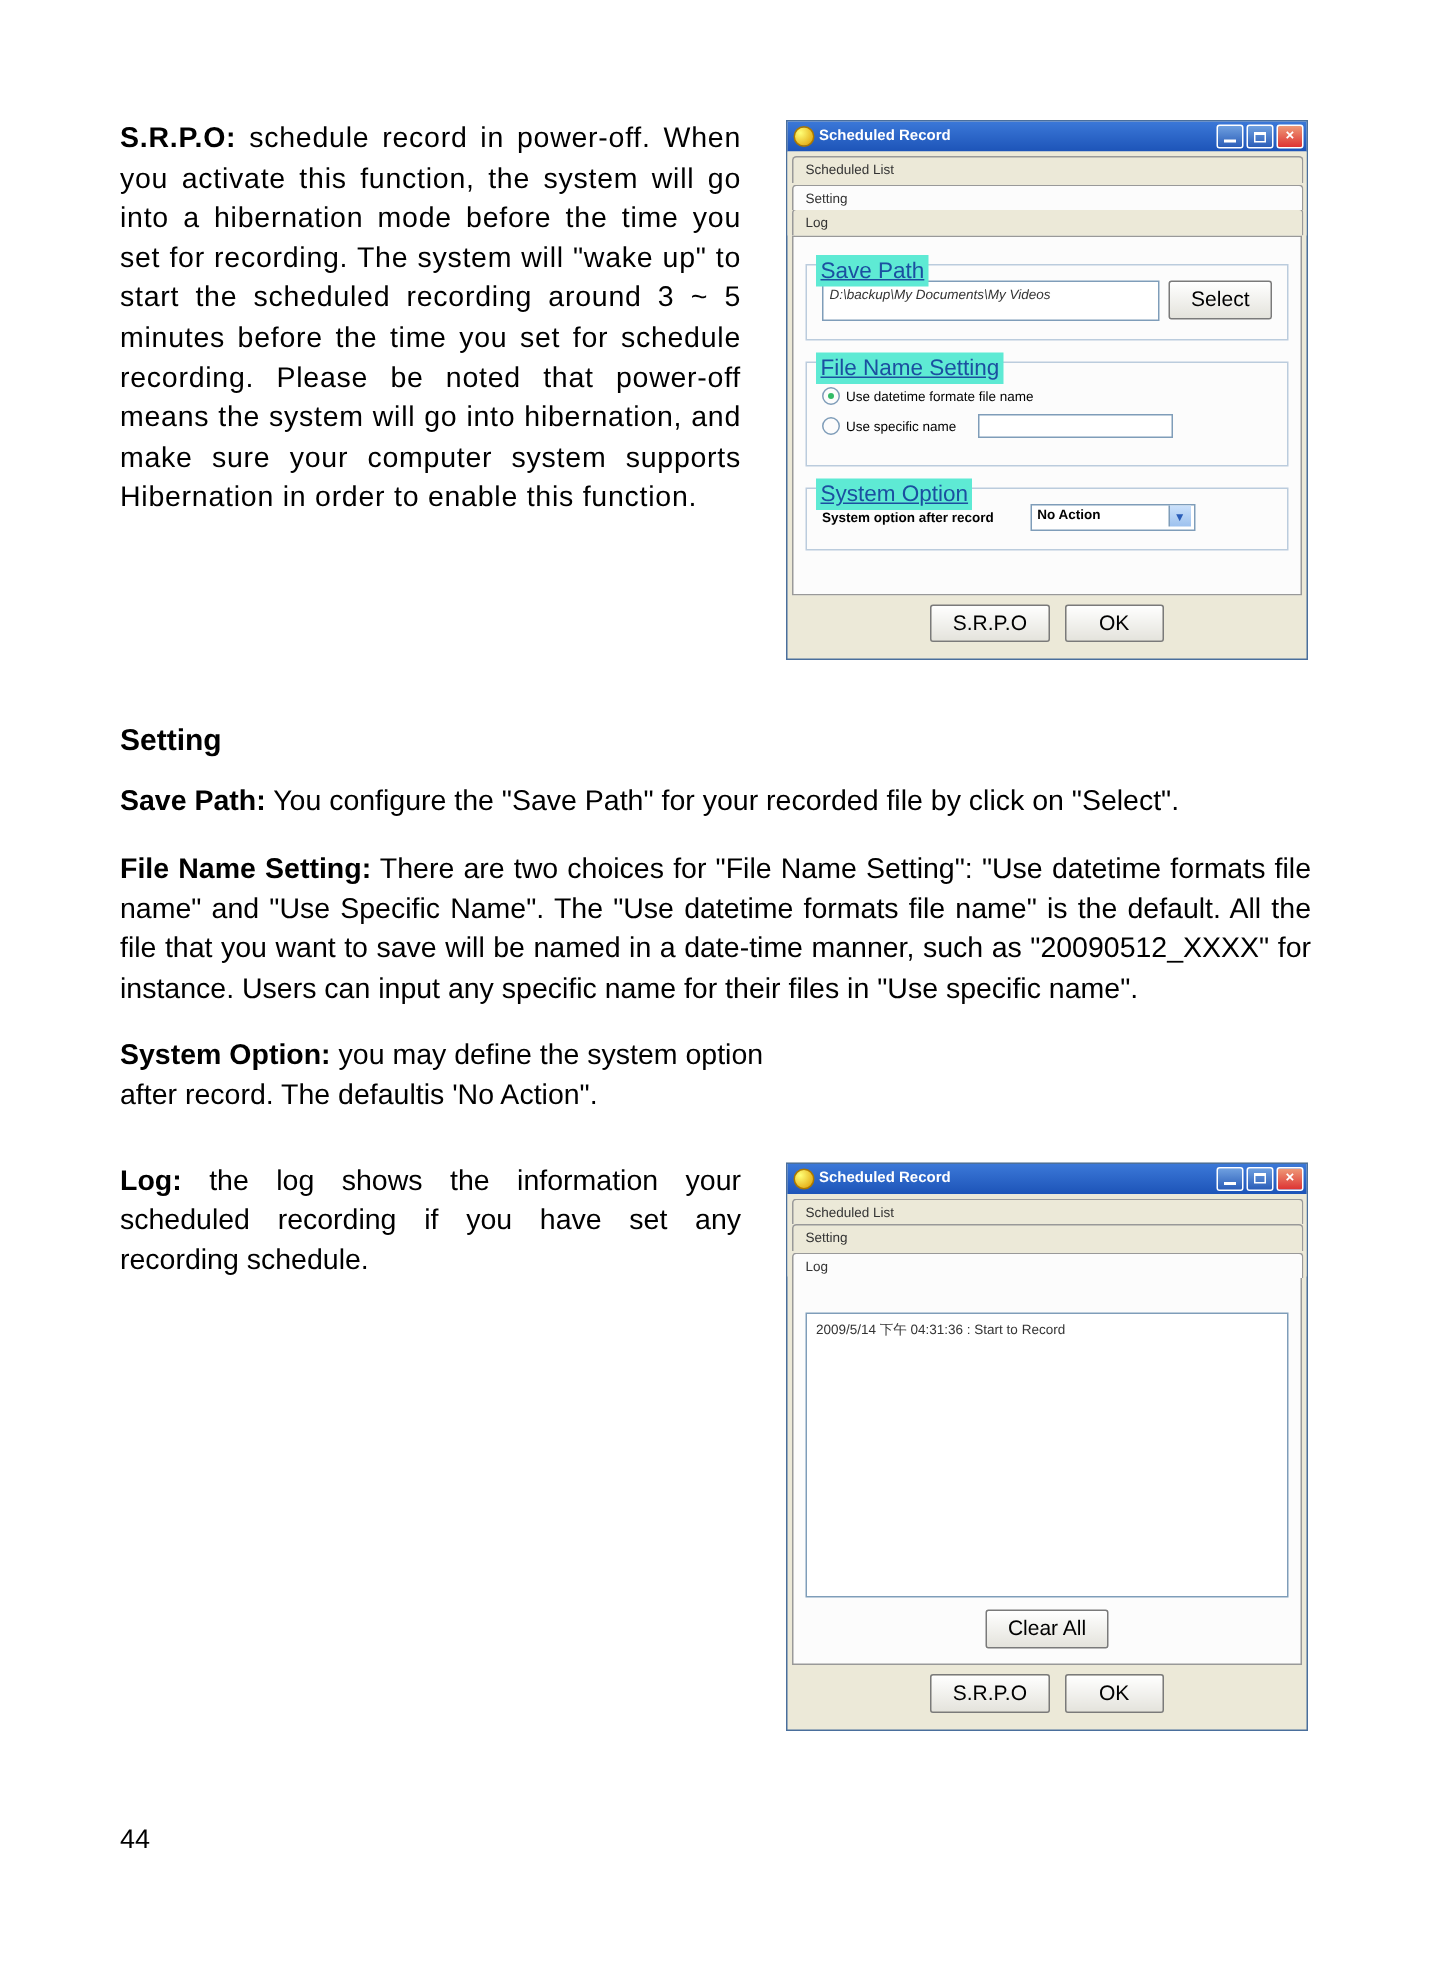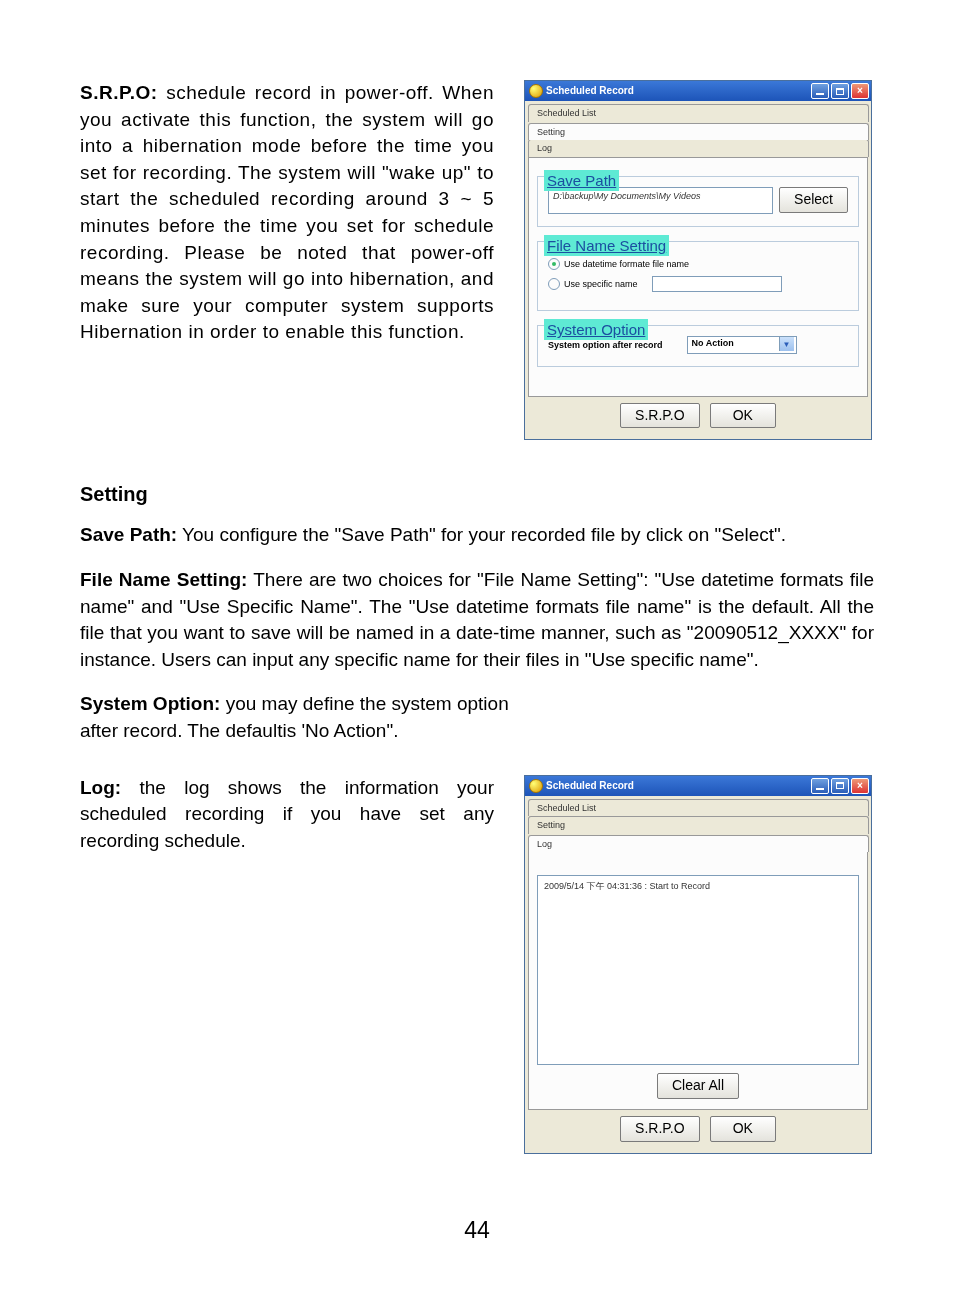--- a/index.html
+++ b/index.html
@@ -110,21 +110,21 @@
     display:flex; justify-content:center; gap:10px; padding:6px 0 8px; background:#ece9d8;
     margin:0 3px 3px;
   }
   .logbox{
     border:1px solid #7f9db9; background:#fff; height:180px; padding:4px 6px; color:#333;margin-top:13px;
   }
   .clear-row{ display:flex; justify-content:center; margin-top:8px;}
   h3.setting { font-weight:bold; font-size:20px; margin:40px 0 14px;}
   p.para{ margin:0 0 18px; text-align:justify;}
   p.para b{ font-weight:bold;}
-  .page-num{ text-align:center; margin-top:60px; font-size:23px;}
+  .page-num{ margin-top:60px; font-size:18px;}
 </style>
 </head>
 <body>
 
 <div class="row">
   <div class="col-text">
     <p class="para" style="letter-spacing:0.5px;">
       <b>S.R.P.O:</b><span> schedule record in power-off. When you activate this function, the system will go into a hibernation mode before the time you set for recording. The system will "wake up" to start the scheduled recording around 3 ~ 5 minutes before the time you set for schedule recording. Please be noted that power-off means the system will go into hibernation, and make sure your computer system supports Hibernation in order to enable this function.</span>
     </p>
   </div>

